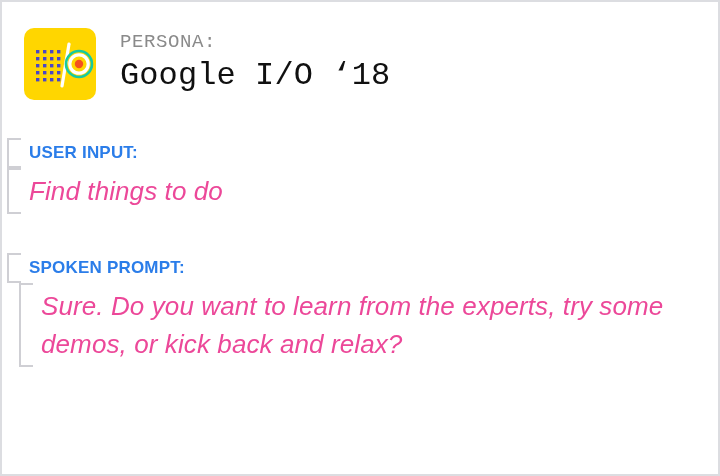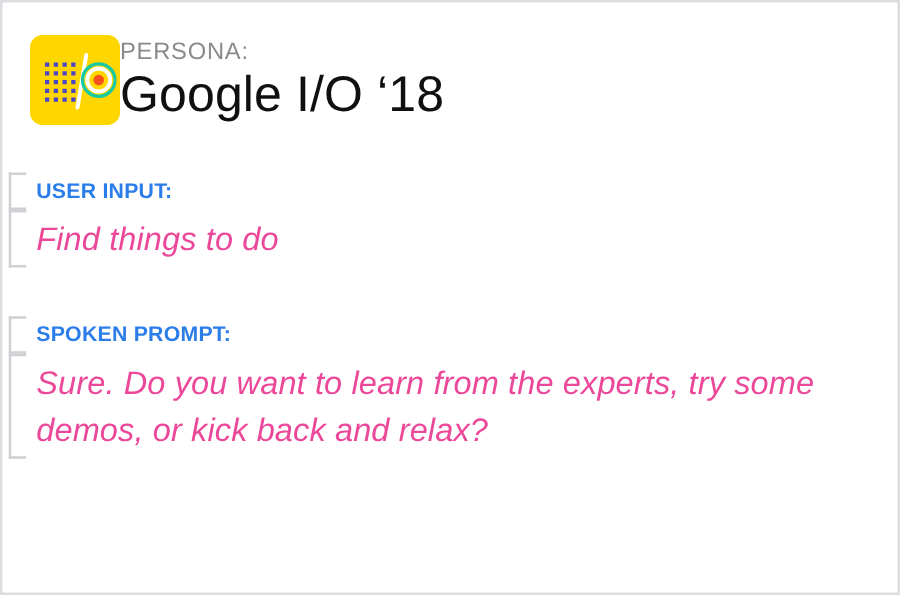--- a/index.html
+++ b/index.html
@@ -34,34 +34,36 @@
     border-radius: 10px;
     background: #ffd600;
     position: relative;
     flex: 0 0 auto;
     overflow: hidden;
   }
 
   .persona-logo svg { display: block; }
 
   .persona-text {
+    margin-left: 24px;
     padding-top: 2px;
+    font-family: Liberation Mono, monospace;
   }
 
   .persona-label {
     font-size: 19px;
     letter-spacing: 0.6px;
     color: #8a8a8a;
     font-weight: 400;
     line-height: 24px;
     white-space: nowrap;
   }
 
   .persona-name {
-    font-size: 40px;
+    font-size: 32px;
     color: #101010;
     font-weight: 400;
     line-height: 40px;
     margin-top: 2px;
     letter-spacing: 0.1px;
     white-space: nowrap;
   }
 
   
   .block {
@@ -186,19 +188,19 @@
       <span class="tick-bottom"></span>
       <div class="field-value">Find things to do</div>
     </div>
   </div>
 
   <div class="block" id="spoken-prompt-block">
     <div class="bracket-row label-row">
       <span class="tick-bottom"></span>
       <span class="field-label">SPOKEN PROMPT:</span>
     </div>
-    <div class="bracket-row value-row" style="width:640px;">
+    <div class="bracket-row value-row" style="width:640px;margin-left:12px;">
       <span class="tick-bottom"></span>
       <div class="field-value">Sure. Do you want to learn from the experts, try some demos, or kick back and relax?</div>
     </div>
   </div>
 
 </div>
 
 </body></html>

